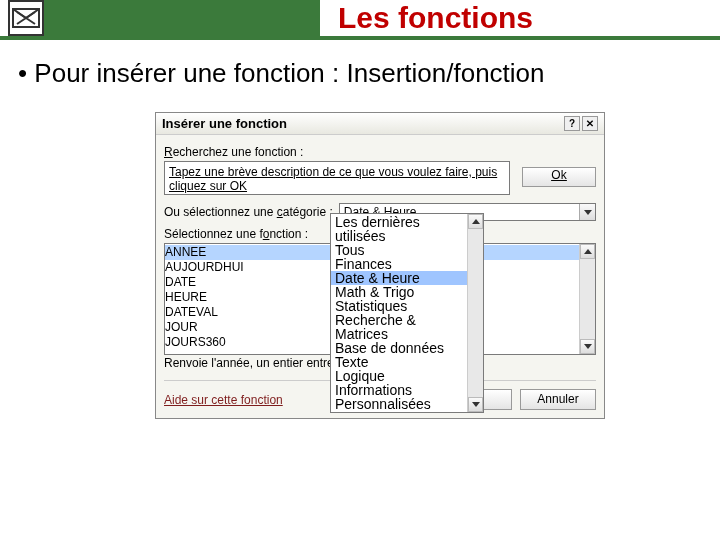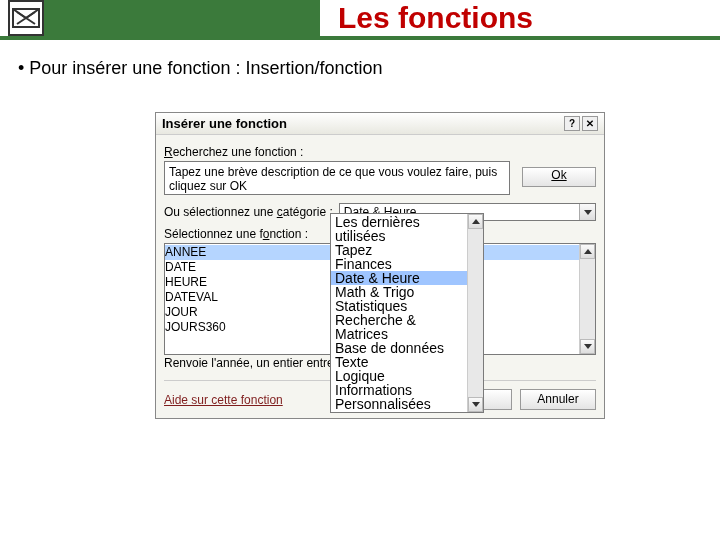--- a/index.html
+++ b/index.html
@@ -36,21 +36,21 @@
     position: relative;
   }
   .logo-box svg { width: 28px; height: 28px; }
   .title {
     font-size: 30px;
     font-weight: bold;
     color: #c00000;
     margin-left: 18px;
   }
   .bullet-text {
-    font-size: 18px;
+    font-size: 26px;
     margin: 18px 0 8px 18px;
   }
   .dialog {
     position: absolute;
     left: 155px;
     top: 112px;
     width: 450px;
     border: 1px solid #888;
     background: #f5f5f0;
     font-family: "Segoe UI", Tahoma, sans-serif;
@@ -75,21 +75,21 @@
     align-items: center;
     justify-content: center;
     font-size: 10px;
     font-weight: bold;
     background: #f0f0f0;
     cursor: pointer;
   }
   .dialog-body { padding: 6px 8px 8px 8px; position: relative; }
   .label { margin: 4px 0 2px 0; }
   .underline { text-decoration: underline; }
-  .search-row { display: flex; align-items: flex-start; gap: 12px; }
+  .search-row { display: flex; align-items: flex-start; gap: 12px; text-decoration: underline; }
   .search-box {
     flex: 1;
     border: 1px solid #7a7a7a;
     background: #fff;
     padding: 3px 4px;
     height: 34px;
     font-size: 12px;
     line-height: 1.2;
   }
   .ok-btn-top {
@@ -237,20 +237,21 @@
       </div>
     </div>
 
     <div class="sel-label">
       <span>Sélectionnez une f</span><span class="underline">o</span><span>nction :</span>
     </div>
 
     <div class="func-list">
       <div class="func-items" id="func-items">
           <div class="sel">ANNEE</div>
+          <div>AUJOURDHUI</div>
           <div>DATE</div>
           <div>HEURE</div>
           <div>DATEVAL</div>
           <div>JOUR</div>
           <div>JOURS360</div>
         </div>
       <div class="scrollbar">
         <div class="scroll-btn">
             <span class="arrow-up"></span>
           </div>
@@ -266,21 +267,21 @@
     <div class="footer">
       <span class="help-link">Aide sur cette fonction</span>
       <span class="spacer"></span>
       <div class="btn-std">OK</div>
       <div class="btn-std">Annuler</div>
     </div>
 
     <div class="dropdown">
       <div class="dropdown-items" id="dropdown-items">
           <div>Les dernières utilisées</div>
-          <div>Tapez</div>
+          <div>Tous</div>
           <div>Finances</div>
           <div class="sel">Date &amp; Heure</div>
           <div>Math &amp; Trigo</div>
           <div>Statistiques</div>
           <div>Recherche &amp; Matrices</div>
           <div>Base de données</div>
           <div>Texte</div>
           <div>Logique</div>
           <div>Informations</div>
           <div>Personnalisées</div>

